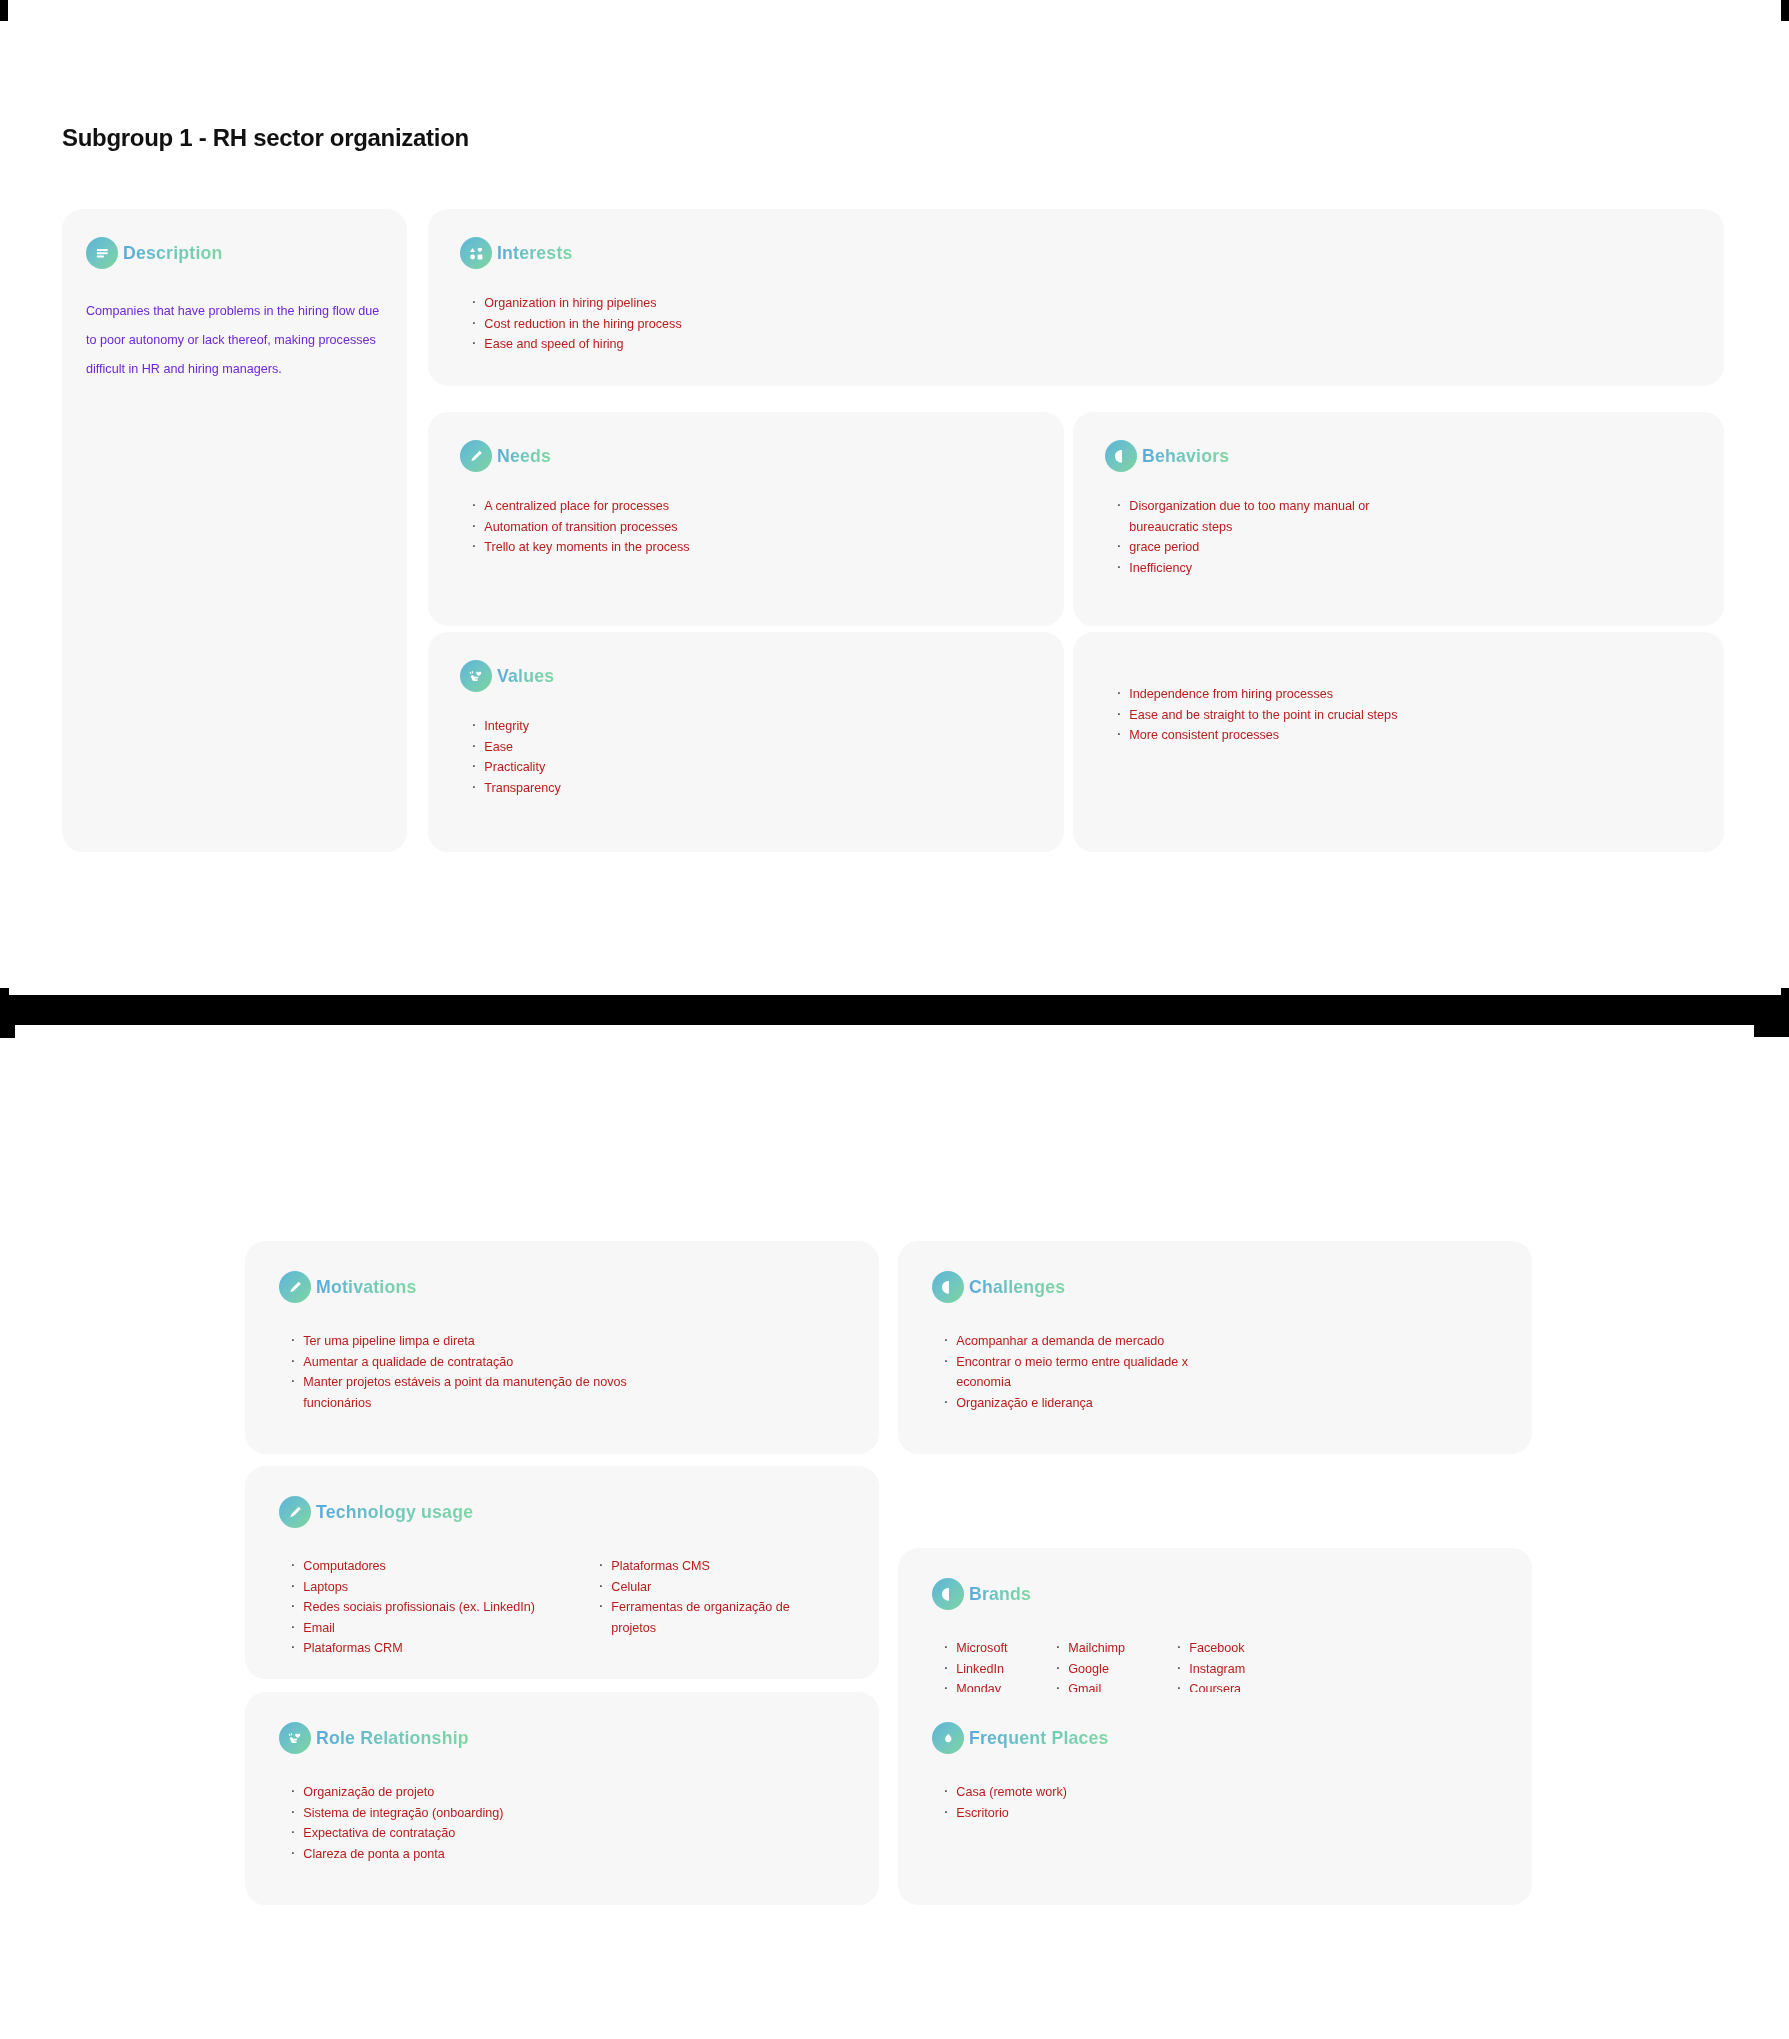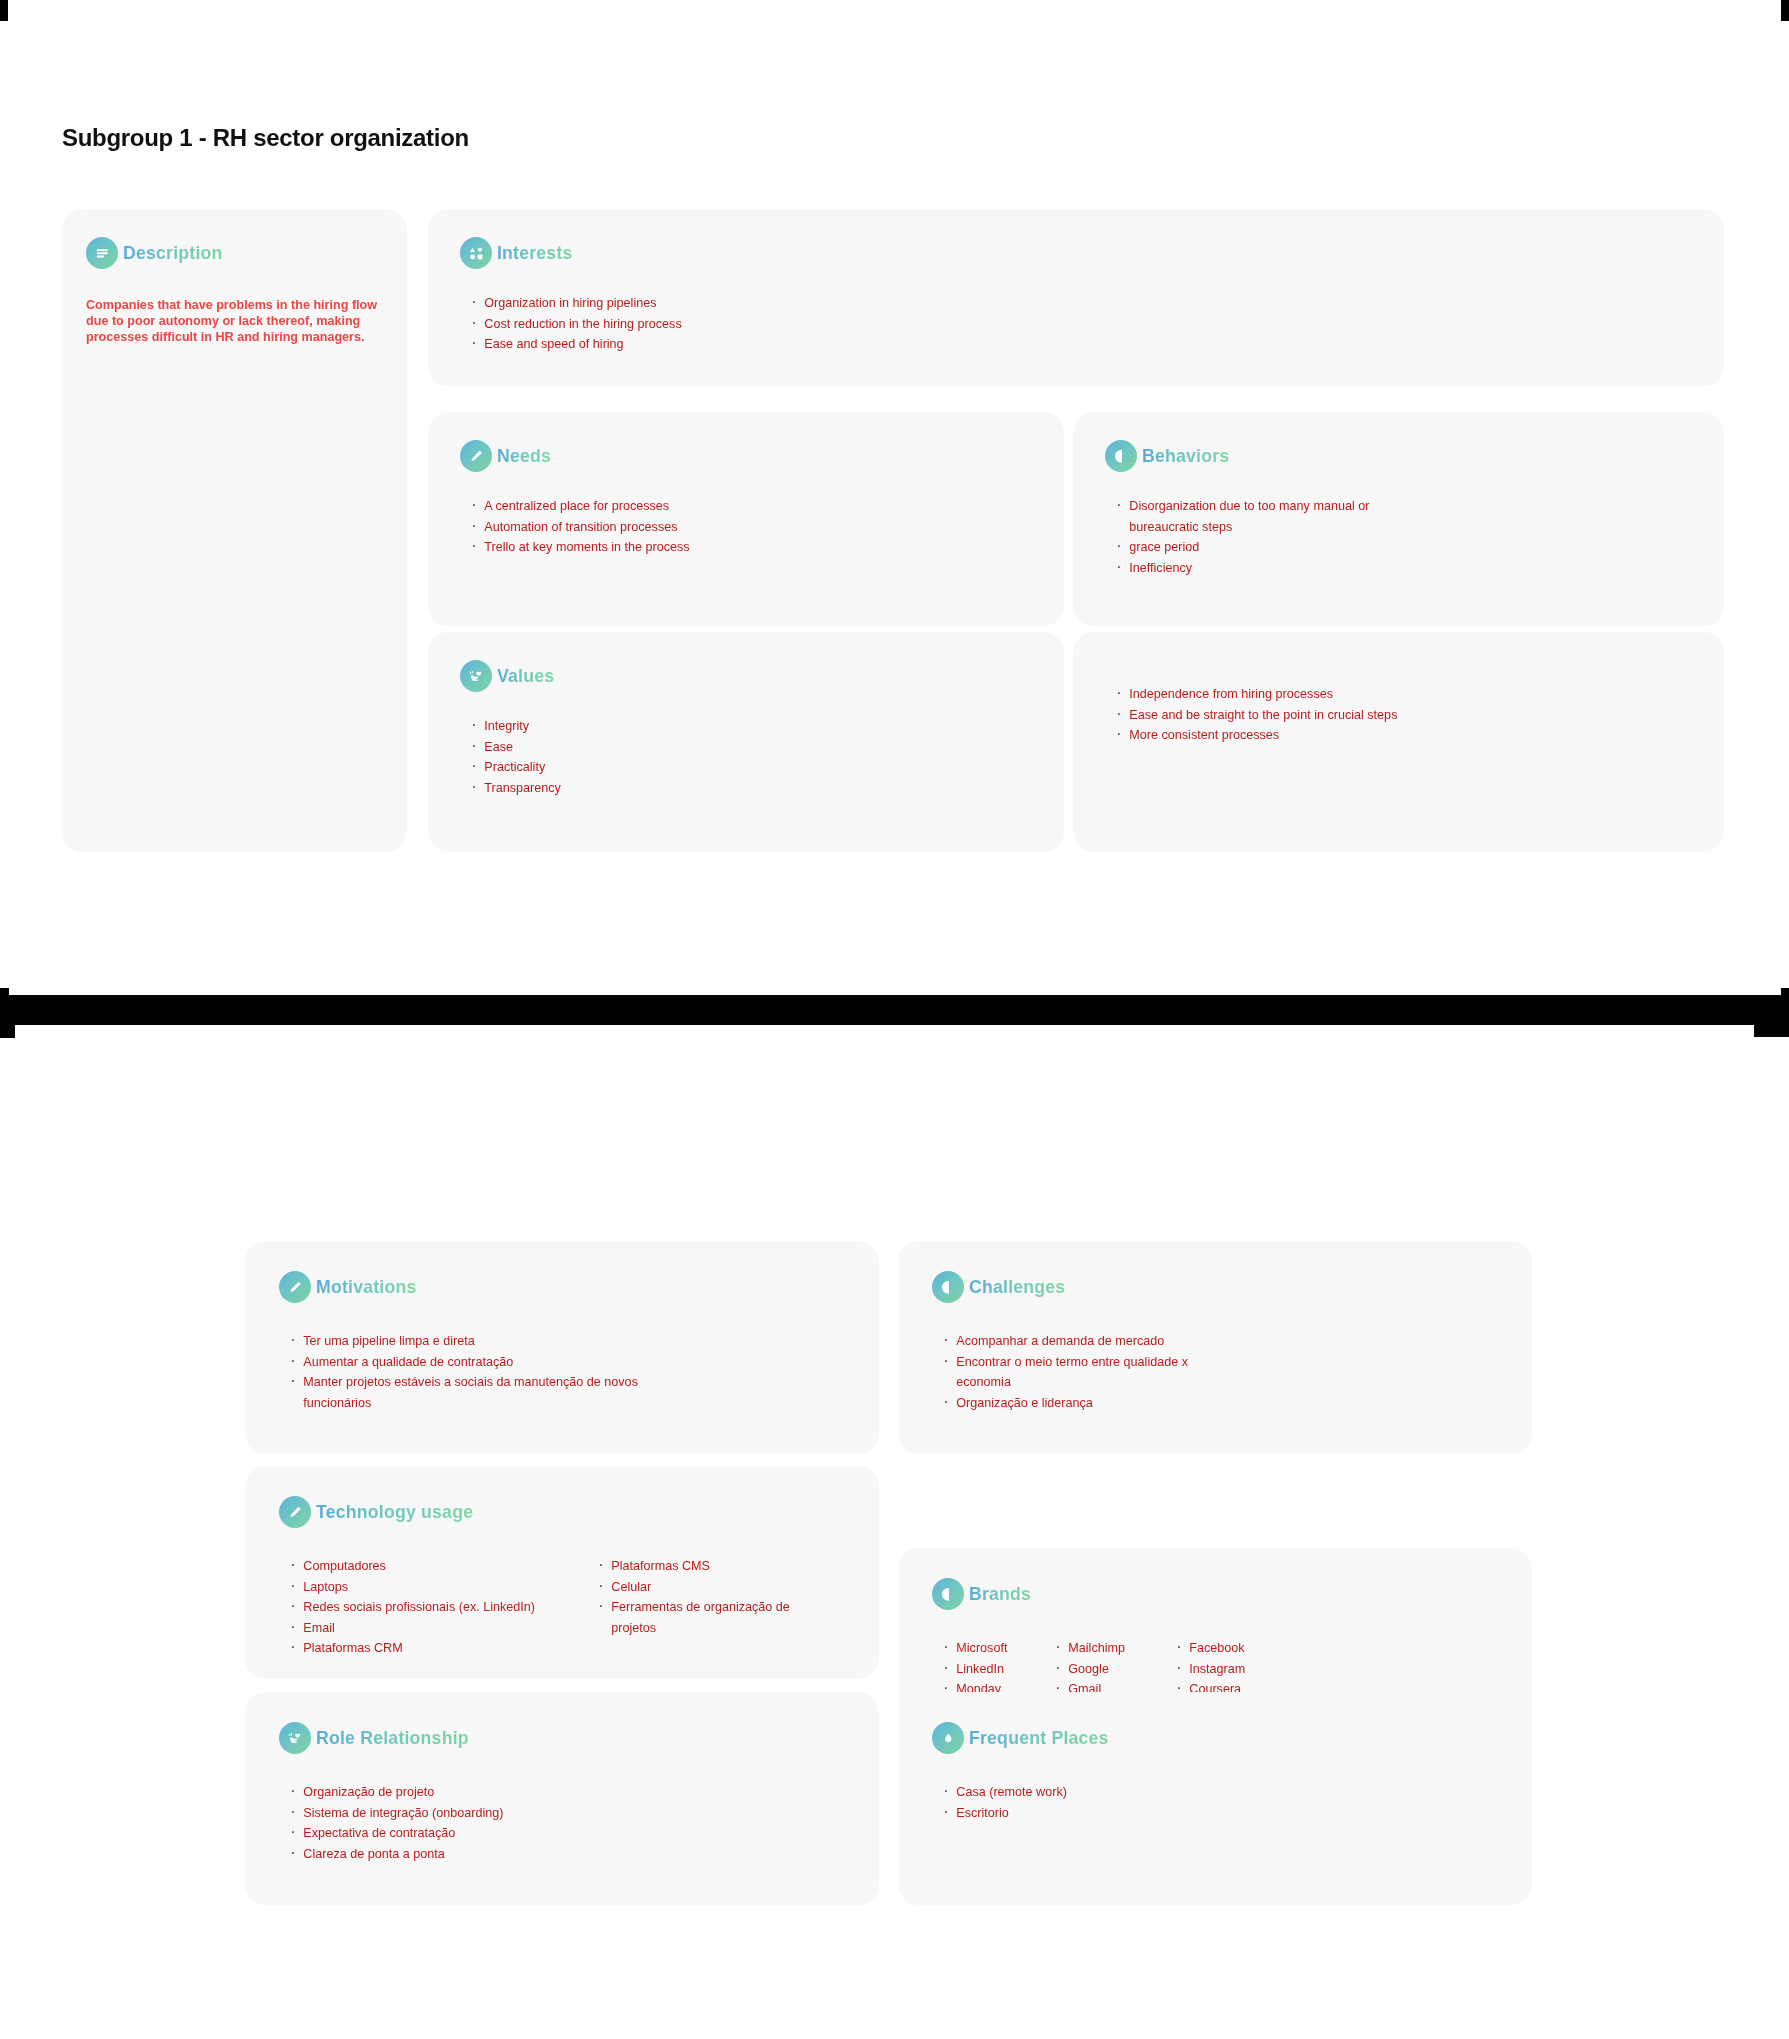--- a/index.html
+++ b/index.html
@@ -103,24 +103,23 @@
     position: absolute;
     left: 1.9px;
     top: -0.9px;
     font-size: 16px;
     line-height: 20.5px;
     color: #3a3a3a;
   }
 
   .desc-text {
     font-size: 12.6px;
-    line-height: 16px;
-    color: #ef4444;
+    line-height: 29px;
+    color: #6d28d9;
     width: 298px;
-    font-weight: bold;
   }
 
   .cols {
     display: flex;
   }
   .cols ul.bullets { }
 
   
   #card-description { left: 62px;  top: 209px;  width: 345px; height: 643px; padding: 28px 24px 0 24px; }
   #card-interests   { left: 428px; top: 209px; width: 1296px; height: 177px; padding: 28px 32px 0 32px; }
@@ -284,21 +283,21 @@
         <svg width="18.6" height="18.6" viewBox="0 0 20 20">
           <path d="M13.6 4.1 15.9 6.4 8.2 14.1 4.6 15.4 5.9 11.8z" fill="#ffffff"></path>
         </svg>
       </span>
       <span class="card-title">Motivations</span>
     </div>
     <div class="card-body">
       <ul class="bullets">
         <li>Ter uma pipeline limpa e direta</li>
         <li>Aumentar a qualidade de contratação</li>
-        <li style="width:368px">Manter projetos estáveis a sociais da manutenção de novos funcionários</li>
+        <li style="width:368px">Manter projetos estáveis a point da manutenção de novos funcionários</li>
       </ul>
     </div>
   </div>
 
   <div class="card" id="card-challenges">
     <div class="card-header">
       <span class="icon-circle">
         <svg width="18.6" height="18.6" viewBox="0 0 20 20">
           <path d="M10 3.2a6.8 6.8 0 0 0 0 13.6z" fill="#ffffff"></path>
           <rect x="9.3" y="3.2" width="1.4" height="13.6" fill="#ffffff"></rect>

